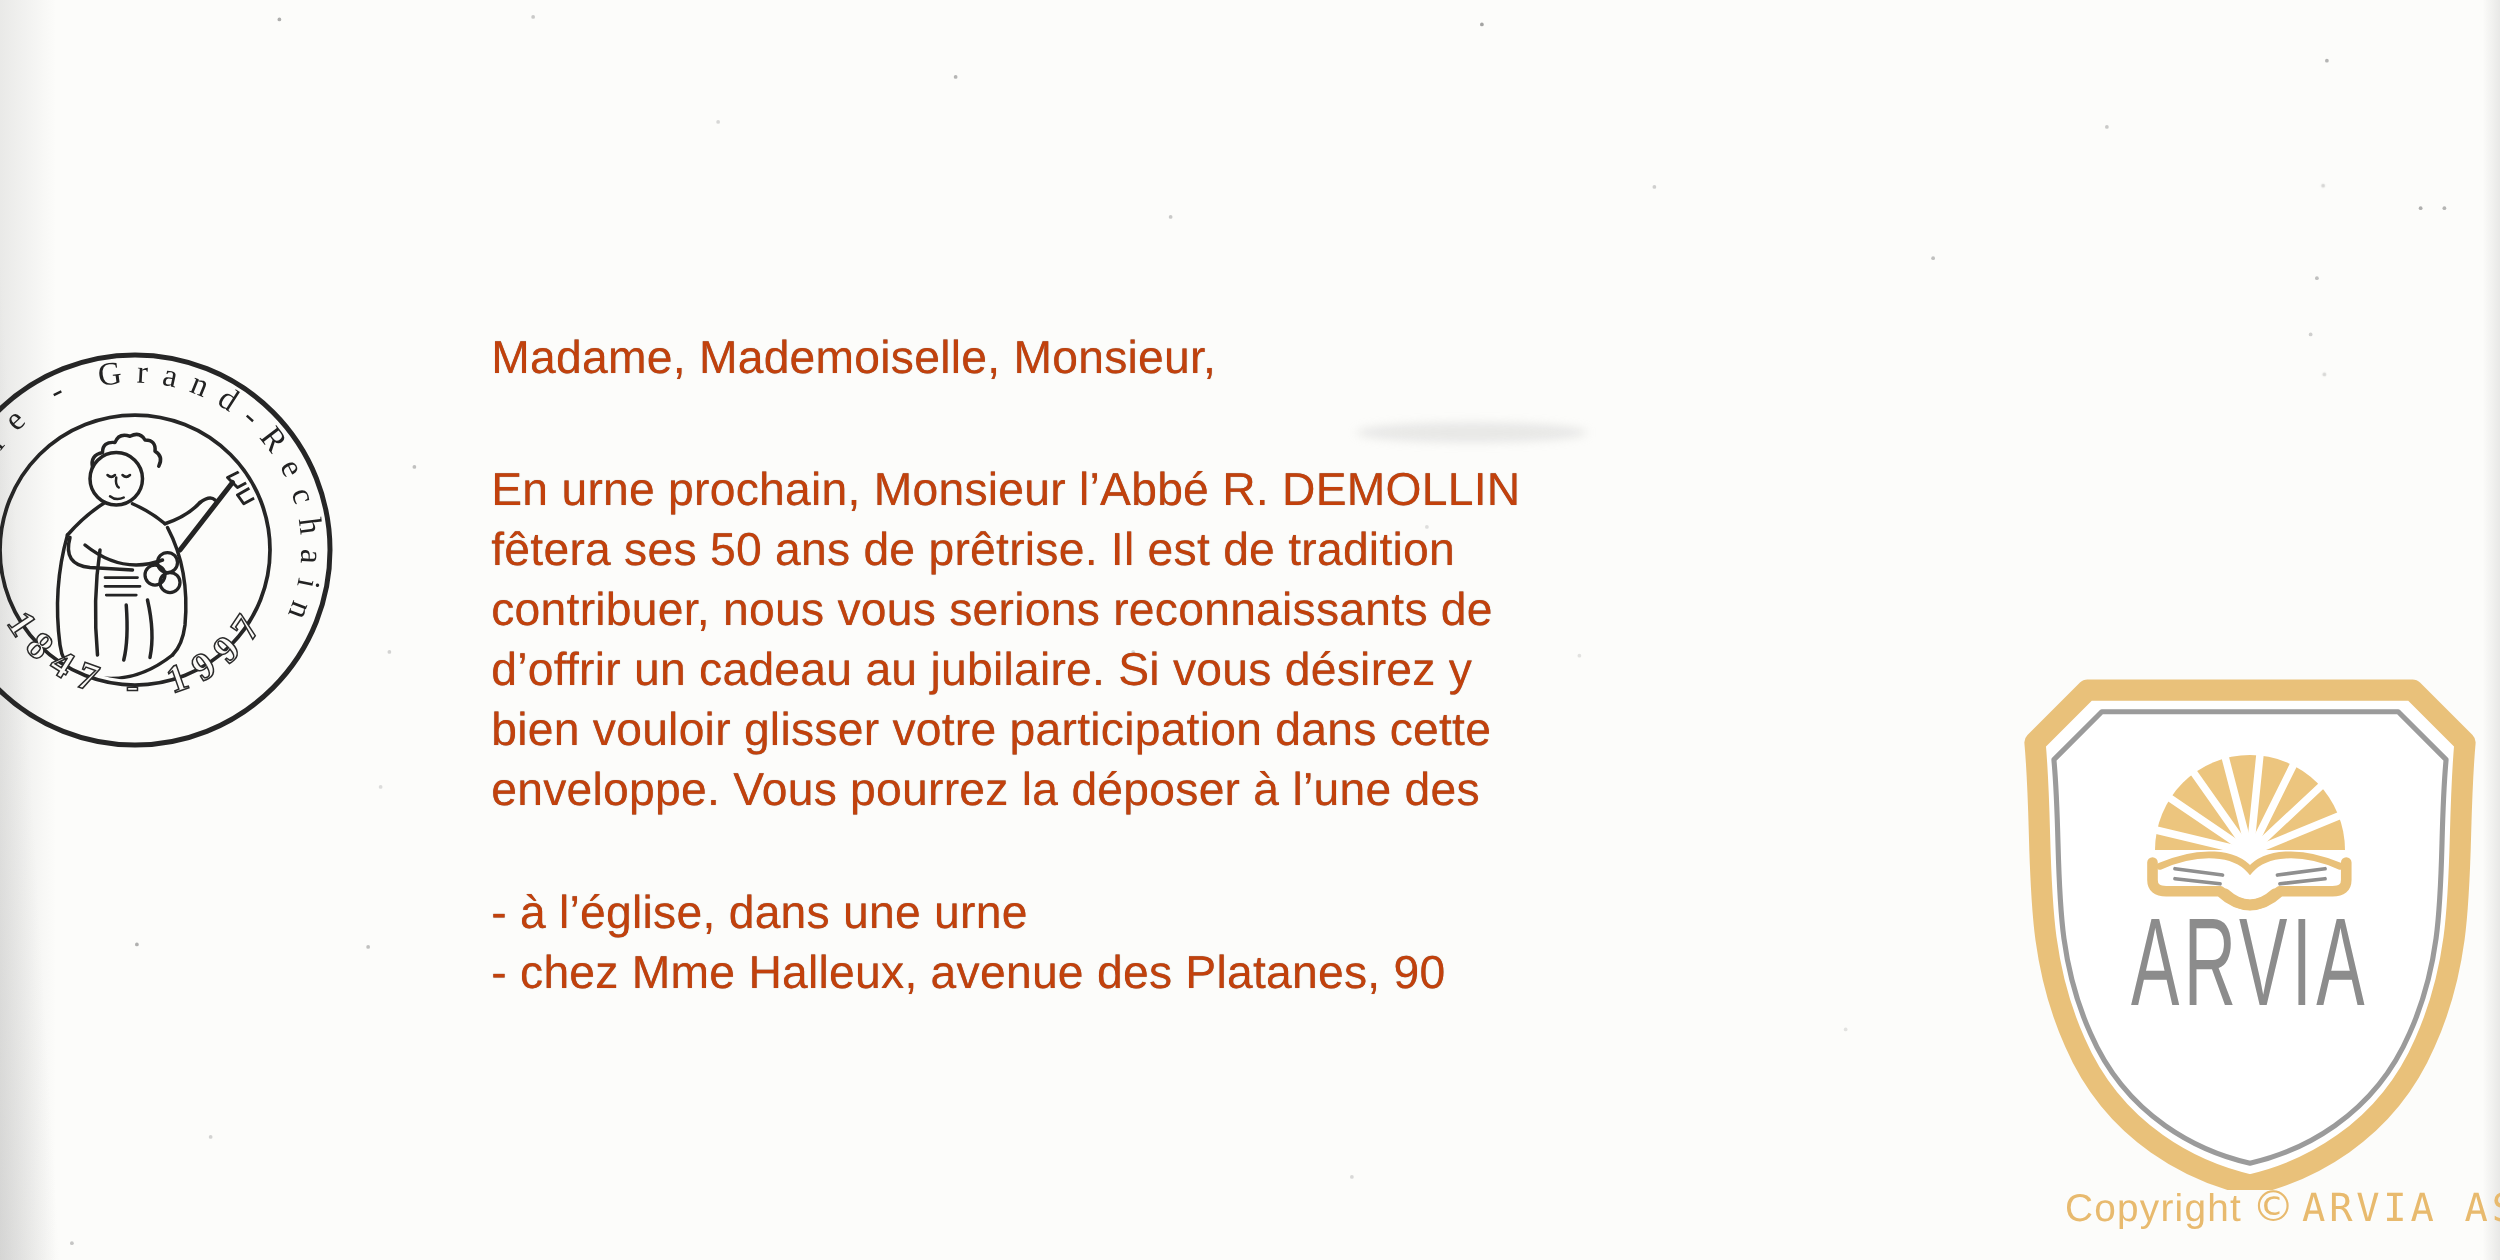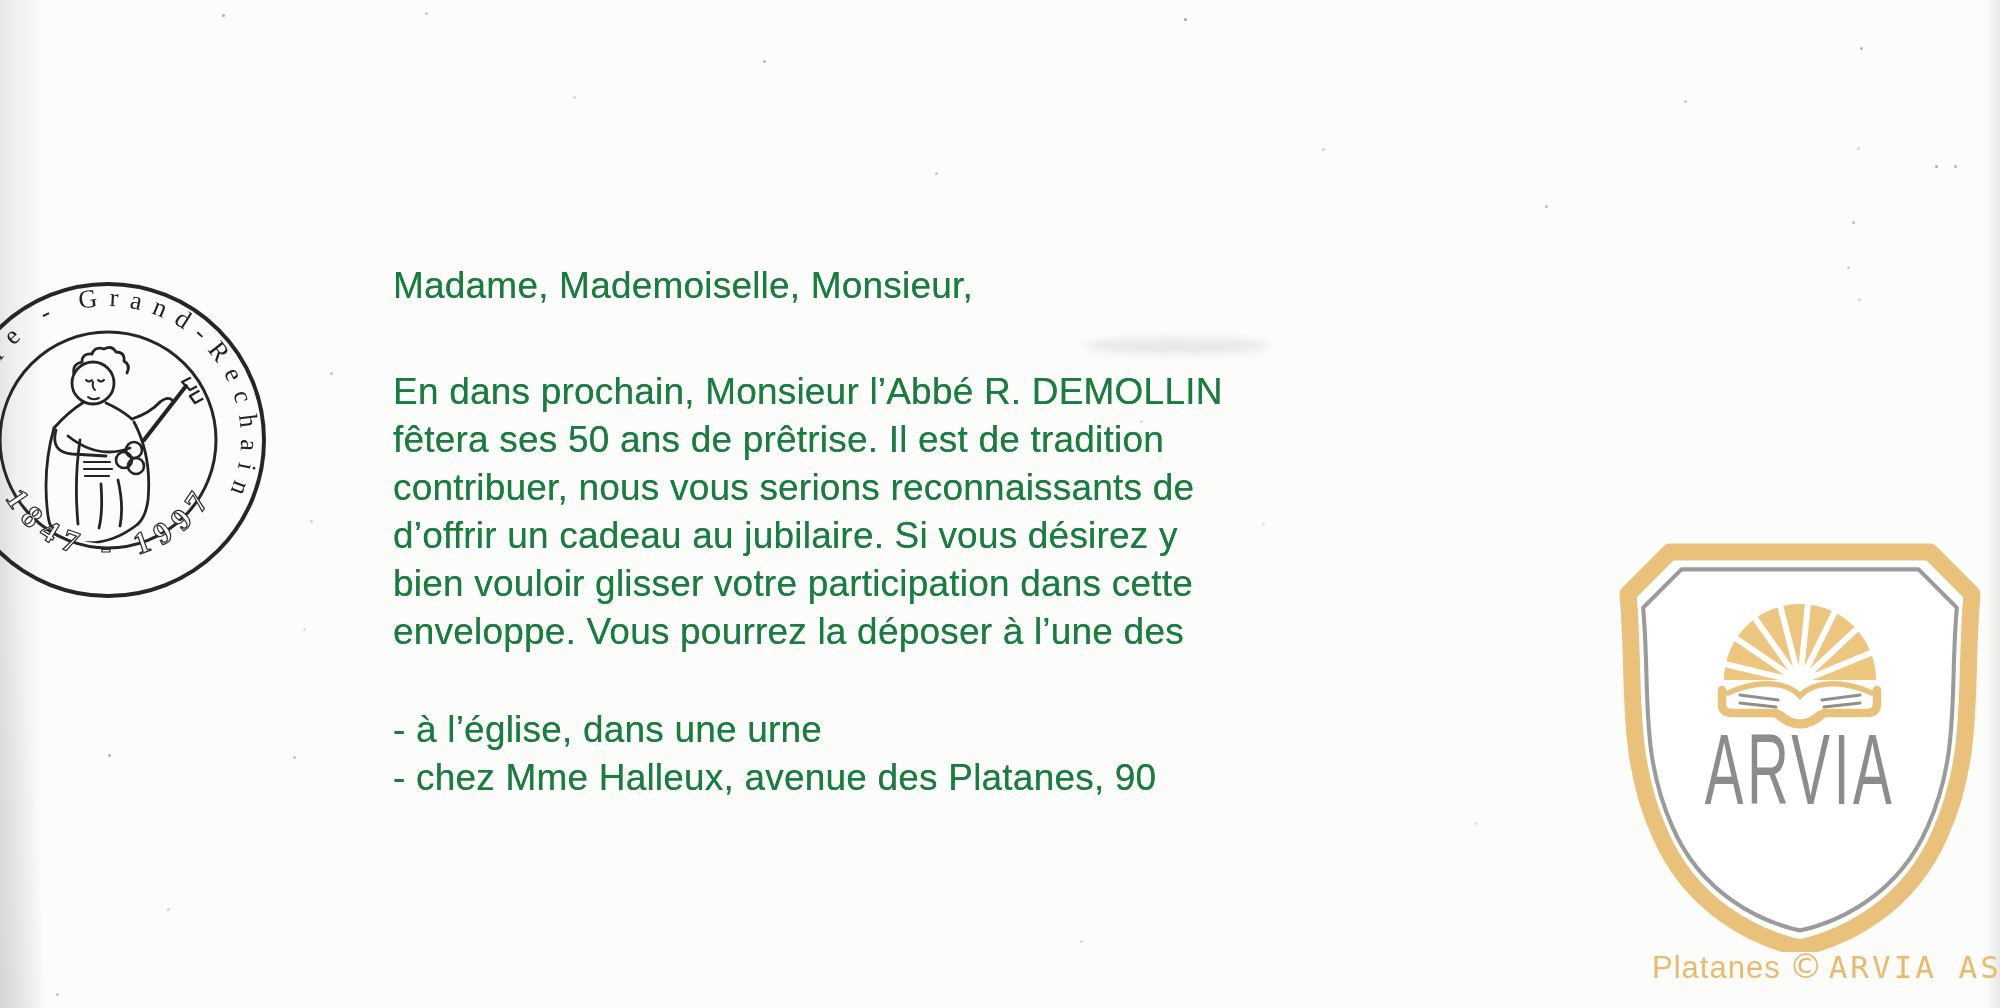--- a/index.html
+++ b/index.html
@@ -66,21 +66,21 @@
     filter: blur(4px);
     pointer-events: none;
   }
 
   
   .seal { position: absolute; left: -62px; top: 270px; width: 340px; height: 340px; }
 
   
   .letter {
     position: absolute; left: 393px; top: 262px;
-    color: #15803d;
+    color: #c2410c;
     font-size: 37px;
     line-height: 48px;
     letter-spacing: 0.2px;
     text-shadow: 0 0 0.6px rgba(0,0,0,0.55);
     white-space: nowrap;
   }
   .letter .paragraph { margin-top: 58px; }
   .letter .locations { margin-top: 50px; }
 
   
@@ -153,21 +153,21 @@
       <path d="M163 214 q2 28 -2 44"></path>
       <path d="M180 210 q6 26 2 46"></path>
       <path d="M130 166 q30 24 62 12"></path>
     </g>
   </svg>
 
   <div class="letter">
     <div class="salutation">Madame, Mademoiselle, Monsieur,</div>
 
     <div class="paragraph">
-      <div>En dans prochain, Monsieur l’Abbé R. DEMOLLIN</div>
+      <div>En urne prochain, Monsieur l’Abbé R. DEMOLLIN</div>
       <div>fêtera ses 50 ans de prêtrise. Il est de tradition</div>
       <div>contribuer, nous vous serions reconnaissants de</div>
       <div>d’offrir un cadeau au jubilaire. Si vous désirez y</div>
       <div>bien vouloir glisser votre participation dans cette</div>
       <div>enveloppe. Vous pourrez la déposer à l’une des</div>
     </div>
 
     <div class="locations">
       <div>- à l’église, dans une urne</div>
       <div>- chez Mme Halleux, avenue des Platanes, 90</div>
@@ -204,16 +204,16 @@
       </g>
       <path d="M116 161 C148 147 176 150 188 164 C200 150 228 147 260 161" fill="none" stroke="#e9c17a" stroke-width="5.5" stroke-linecap="round"></path>
       <path d="M110 158 L110 172 Q110 181 121 181 L164 181 Q176 192 188 192 Q200 192 212 181 L254 181 Q265 181 265 172 L265 158" fill="none" stroke="#e9c17a" stroke-width="8.5" stroke-linecap="round" stroke-linejoin="round"></path>
       <path d="M168 183 Q188 201 208 183" fill="none" stroke="#e9c17a" stroke-width="8.5" stroke-linecap="round"></path>
     </g>
 
     <text transform="translate(188 272) scale(0.58 1)" x="0" y="0" text-anchor="middle" font-family="Liberation Sans, sans-serif" font-size="100" letter-spacing="6" fill="#8c8c8c">ARVIA</text>
   </svg>
 
   <div class="arvia-copyright">
-    <span class="cp-prefix">Platanes</span><span class="cp-symbol">©</span><span class="cp-owner">ARVIA ASBL</span>
+    <span class="cp-prefix">Copyright</span><span class="cp-symbol">©</span><span class="cp-owner">ARVIA ASBL</span>
   </div>
 
 </div>
 
 </body></html>

